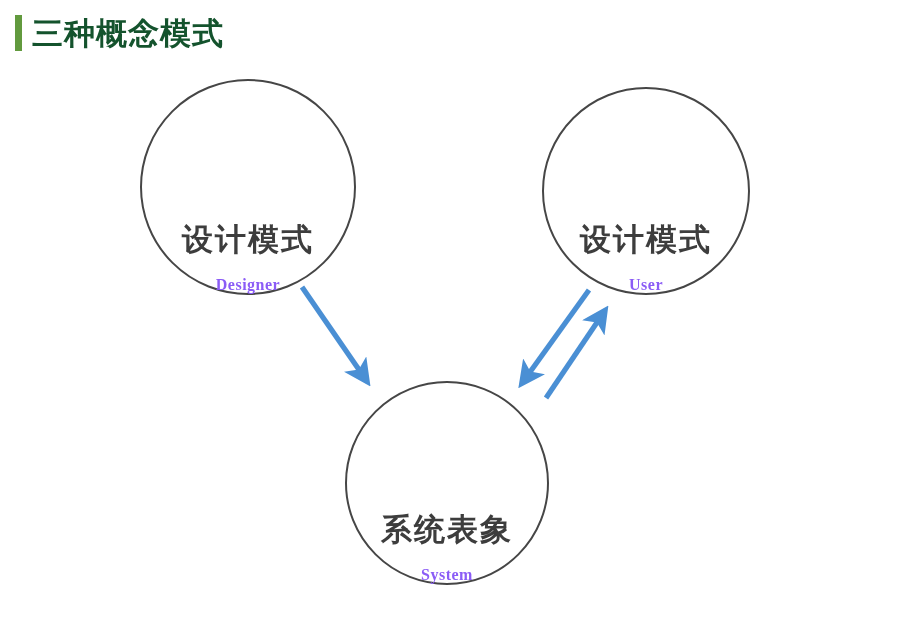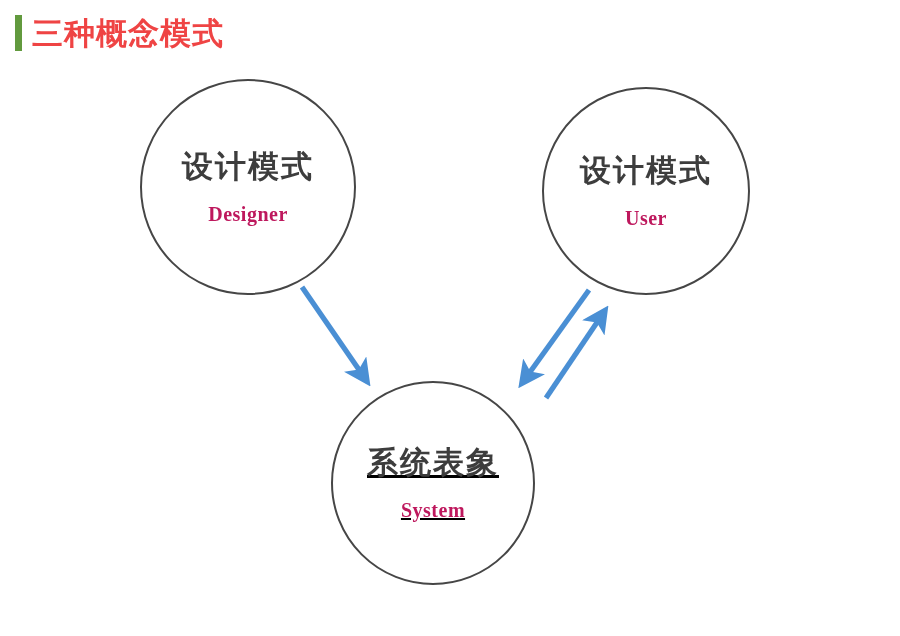--- a/index.html
+++ b/index.html
@@ -31,21 +31,21 @@
     height: 36px;
     background: #629a3e;
     margin-left: 15px;
     flex: 0 0 auto;
   }
   .slide-title {
     margin-left: 10px;
     font-family: "Liberation Serif", "DejaVu Serif", serif;
     font-size: 31px;
     font-weight: bold;
-    color: #ef4444;
+    color: #14532d;
     letter-spacing: 1px;
     line-height: 1;
     white-space: nowrap;
   }
 
   
   .diagram {
     position: absolute;
     left: 0;
     top: 0;
@@ -64,60 +64,59 @@
   
   .node {
     position: absolute;
     border: 2.5px solid #464646;
     border-radius: 50%;
     background: transparent;
     box-sizing: border-box;
     display: flex;
     flex-direction: column;
     align-items: center;
-    justify-content: center;
+    justify-content: flex-end;
   }
   .node-cn {
     font-family: "Liberation Serif", "DejaVu Serif", serif;
     font-size: 31px;
     font-weight: bold;
     color: #3d3d3d;
     letter-spacing: 2px;
     line-height: 1;
     white-space: nowrap;
   }
   .node-en {
     font-family: "Liberation Serif", "DejaVu Serif", serif;
-    font-size: 20px;
+    font-size: 16px;
     font-weight: bold;
-    color: #be185d;
+    color: #8b5cf6;
     letter-spacing: 0.5px;
     line-height: 1;
     margin-top: 22px;
     white-space: nowrap;
   }
 
   #node-designer {
     left: 140px;
     top: 79px;
     width: 216px;
     height: 216px;
   }
   #node-user {
     left: 542px;
     top: 87px;
     width: 208px;
     height: 208px;
   }
   #node-system {
-    left: 331px;
+    left: 345px;
     top: 381px;
     width: 204px;
     height: 204px;
-    text-decoration: underline;
   }
 </style>
 </head>
 <body>
 
 <div class="slide-header">
   <div class="accent-bar"></div>
   <div class="slide-title">三种概念模式</div>
 </div>
 

